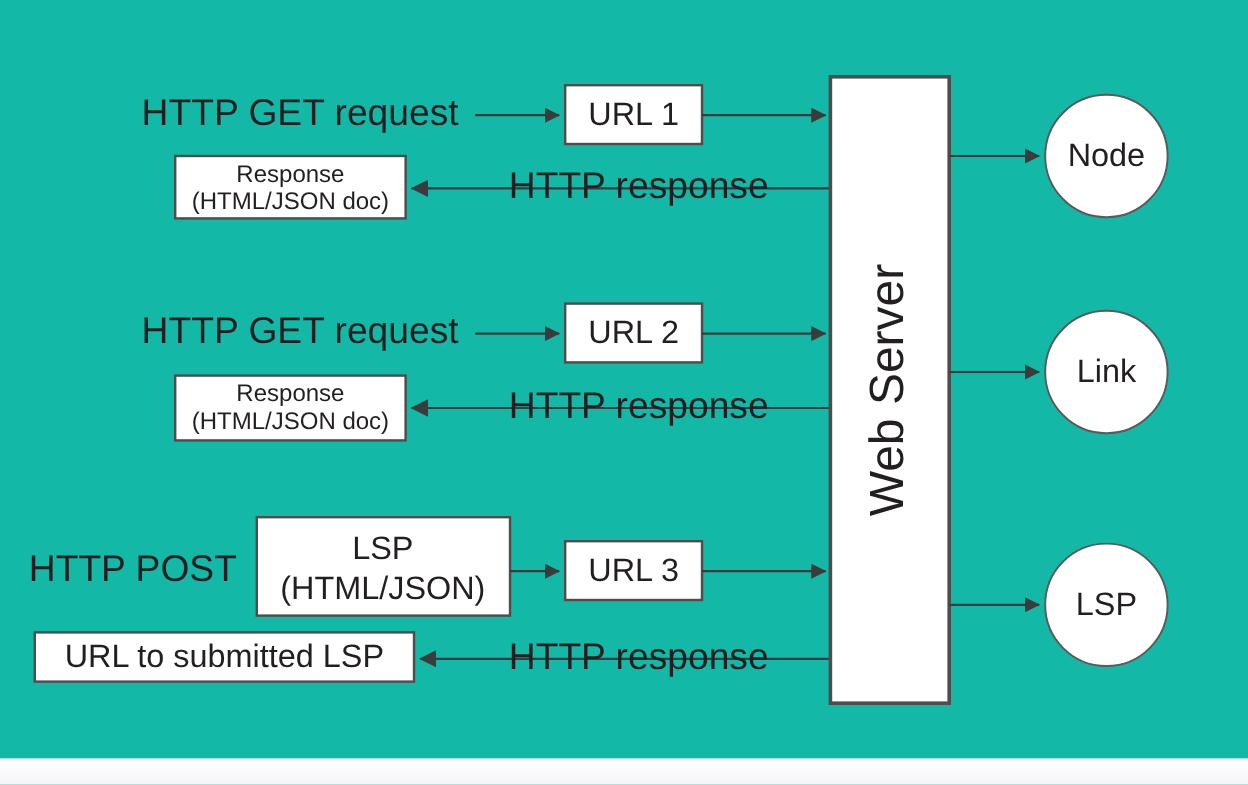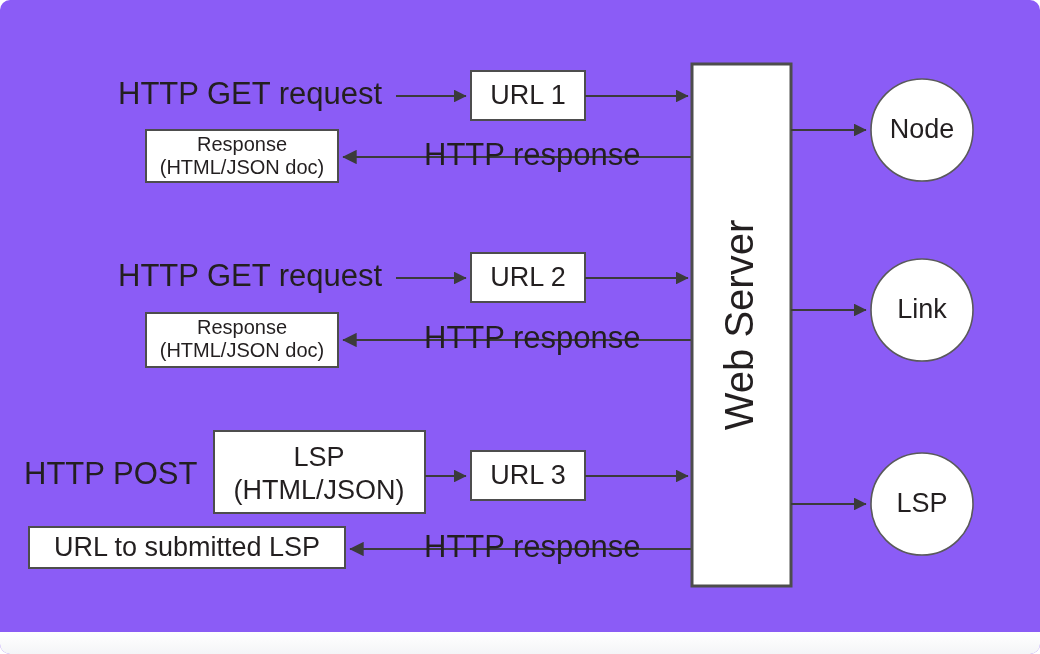--- a/index.html
+++ b/index.html
@@ -9,23 +9,22 @@
     background: #ffffff;
   }
   body {
     font-family: "Liberation Sans", sans-serif;
     color: #231f20;
   }
   #canvas {
     position: relative;
     width: 1040px;
     height: 654px;
-    background: #8b5cf6;
+    background: #14b8a6;
     overflow: hidden;
-    border-radius: 10px;
   }
   #bottom-band {
     position: absolute;
     left: 0;
     bottom: 0;
     width: 1040px;
     height: 22px;
     background: linear-gradient(to bottom, #ffffff 0%, #fbfbfc 40%, #f4f5f7 100%);
   }
   svg.diagram {

